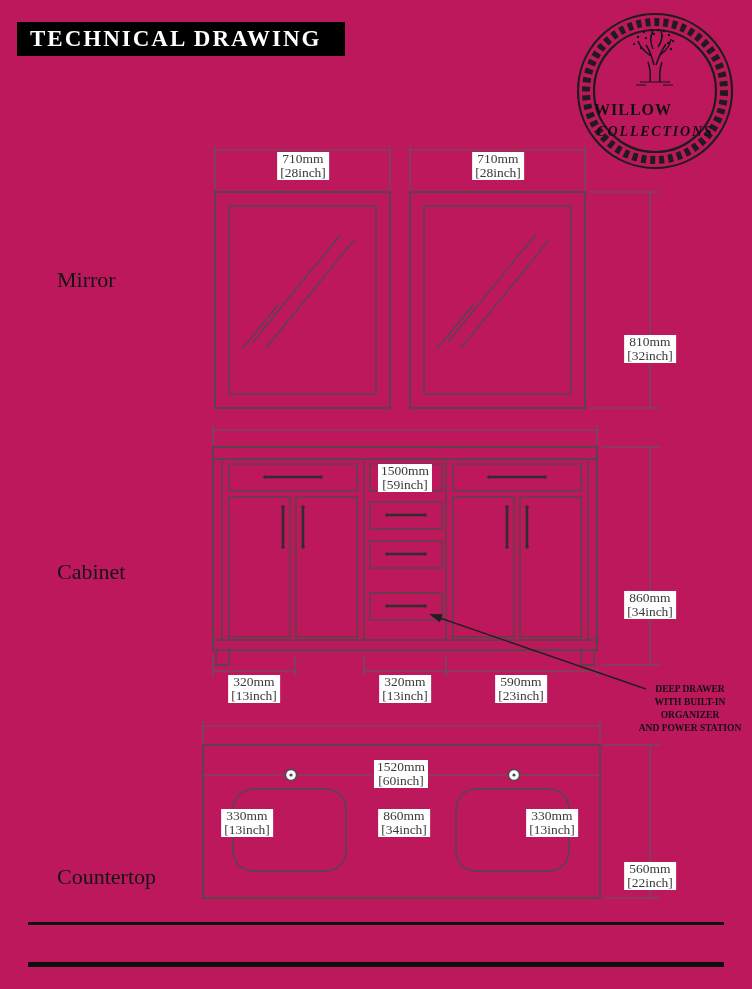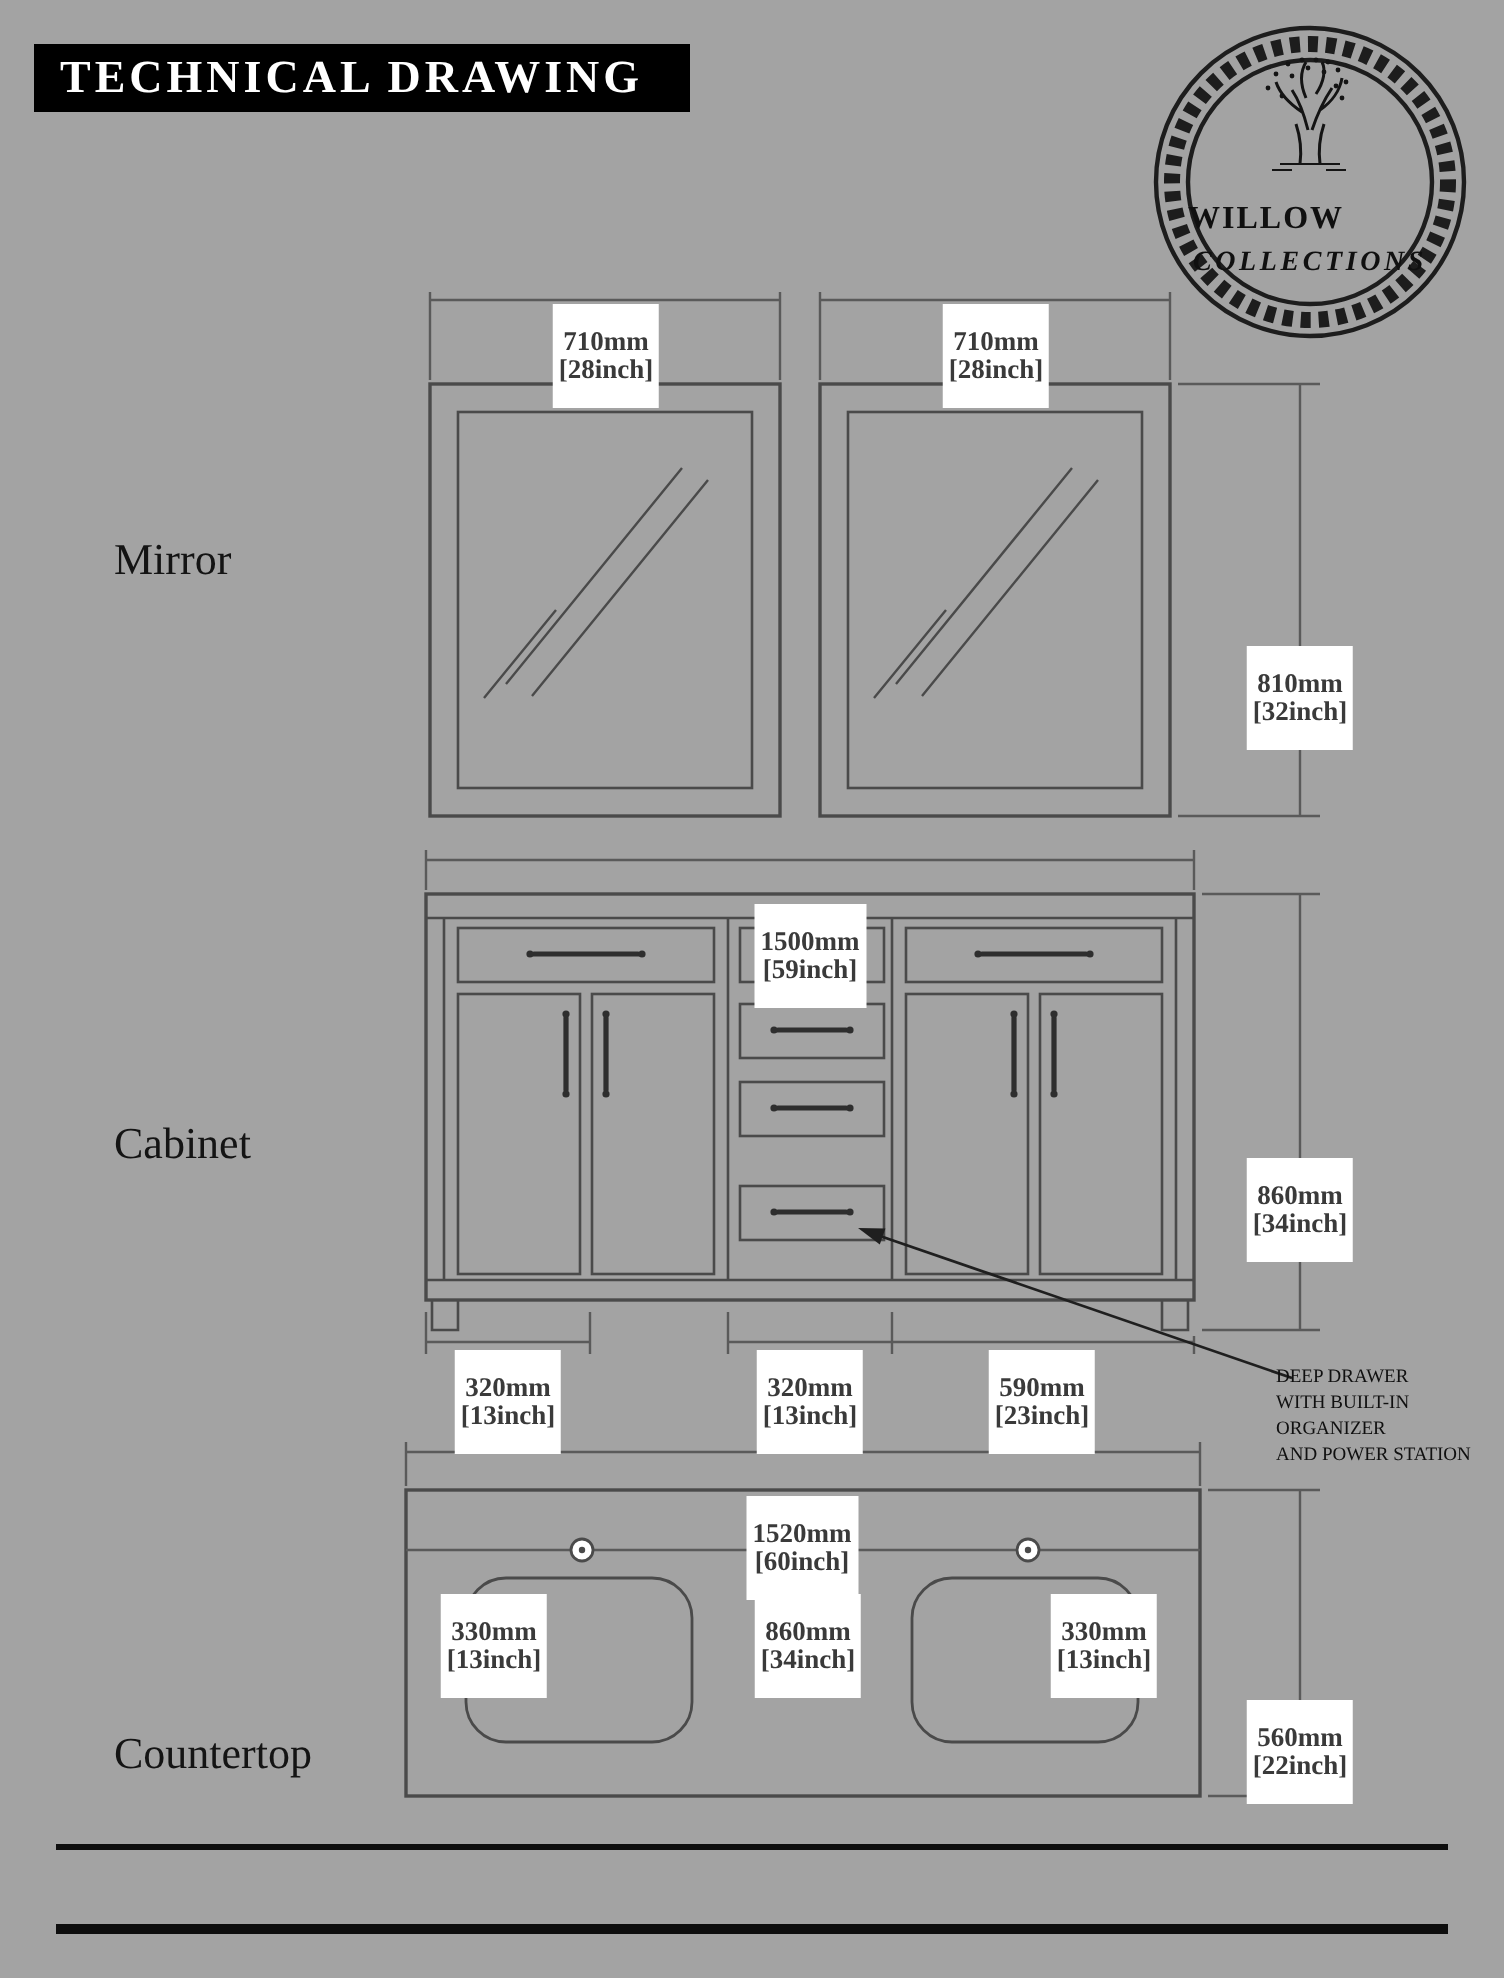--- a/index.html
+++ b/index.html
@@ -1,38 +1,38 @@
 <!DOCTYPE html>
 <html><head>
 <meta charset="utf-8">
 <style>
   *{box-sizing:border-box;}
   body{margin:0;background:#ffffff;}
-  .page{position:relative;width:752px;height:989px;background:#a3a3a3;overflow:hidden;
+  .page{position:relative;width:752px;height:989px;background:#be185d;overflow:hidden;
         font-family:"Liberation Serif","DejaVu Serif",serif;color:#222;}
   .drawing{position:absolute;left:0;top:0;}
 
   .badge{position:absolute;left:17px;top:22px;width:328px;height:34px;background:#000;
          color:#fff;display:flex;align-items:center;padding-left:13px;
          font-weight:bold;font-size:23px;letter-spacing:2px;white-space:nowrap;}
 
   .logo-title{position:absolute;left:633px;top:101px;transform:translateX(-50%);
               font-weight:bold;font-size:16px;letter-spacing:1px;color:#101010;white-space:nowrap;}
   .logo-sub{position:absolute;left:655px;top:124px;transform:translateX(-50%);
             font-weight:bold;font-size:14px;letter-spacing:1.8px;color:#101010;white-space:nowrap;font-style:italic;}
 
   .section-label{position:absolute;left:57px;font-weight:normal;font-size:22px;color:#141414;}
 
   .dim{position:absolute;transform:translateX(-50%);text-align:center;background:#ffffff;
-       padding:12px 3px;color:#3a3a3a;font-size:13.5px;line-height:14px;white-space:nowrap;font-weight:bold;}
+       padding:0 3px;color:#3a3a3a;font-size:13.5px;line-height:14px;white-space:nowrap;}
   .dim.center{transform:translate(-50%,-50%);margin-top:48px;}
   .dim span{display:block;}
 
-  .callout{position:absolute;left:638px;top:683px;width:104px;text-align:left;
-           font-weight:normal;font-size:9.5px;line-height:13px;color:#101010;}
+  .callout{position:absolute;left:638px;top:683px;width:104px;text-align:center;
+           font-weight:bold;font-size:9.5px;line-height:13px;color:#101010;}
   .callout span{display:block;}
 
   .rule{position:absolute;left:28px;width:696px;background:#0e0e0e;}
   .rule-top{top:922px;height:3px;}
   .rule-bottom{top:962px;height:5px;}
   .footer-title{position:absolute;left:376px;top:927px;transform:translateX(-50%);
                 font-weight:bold;font-size:25px;color:#0e0e0e;white-space:nowrap;}
 </style>
 </head>
 <body>

